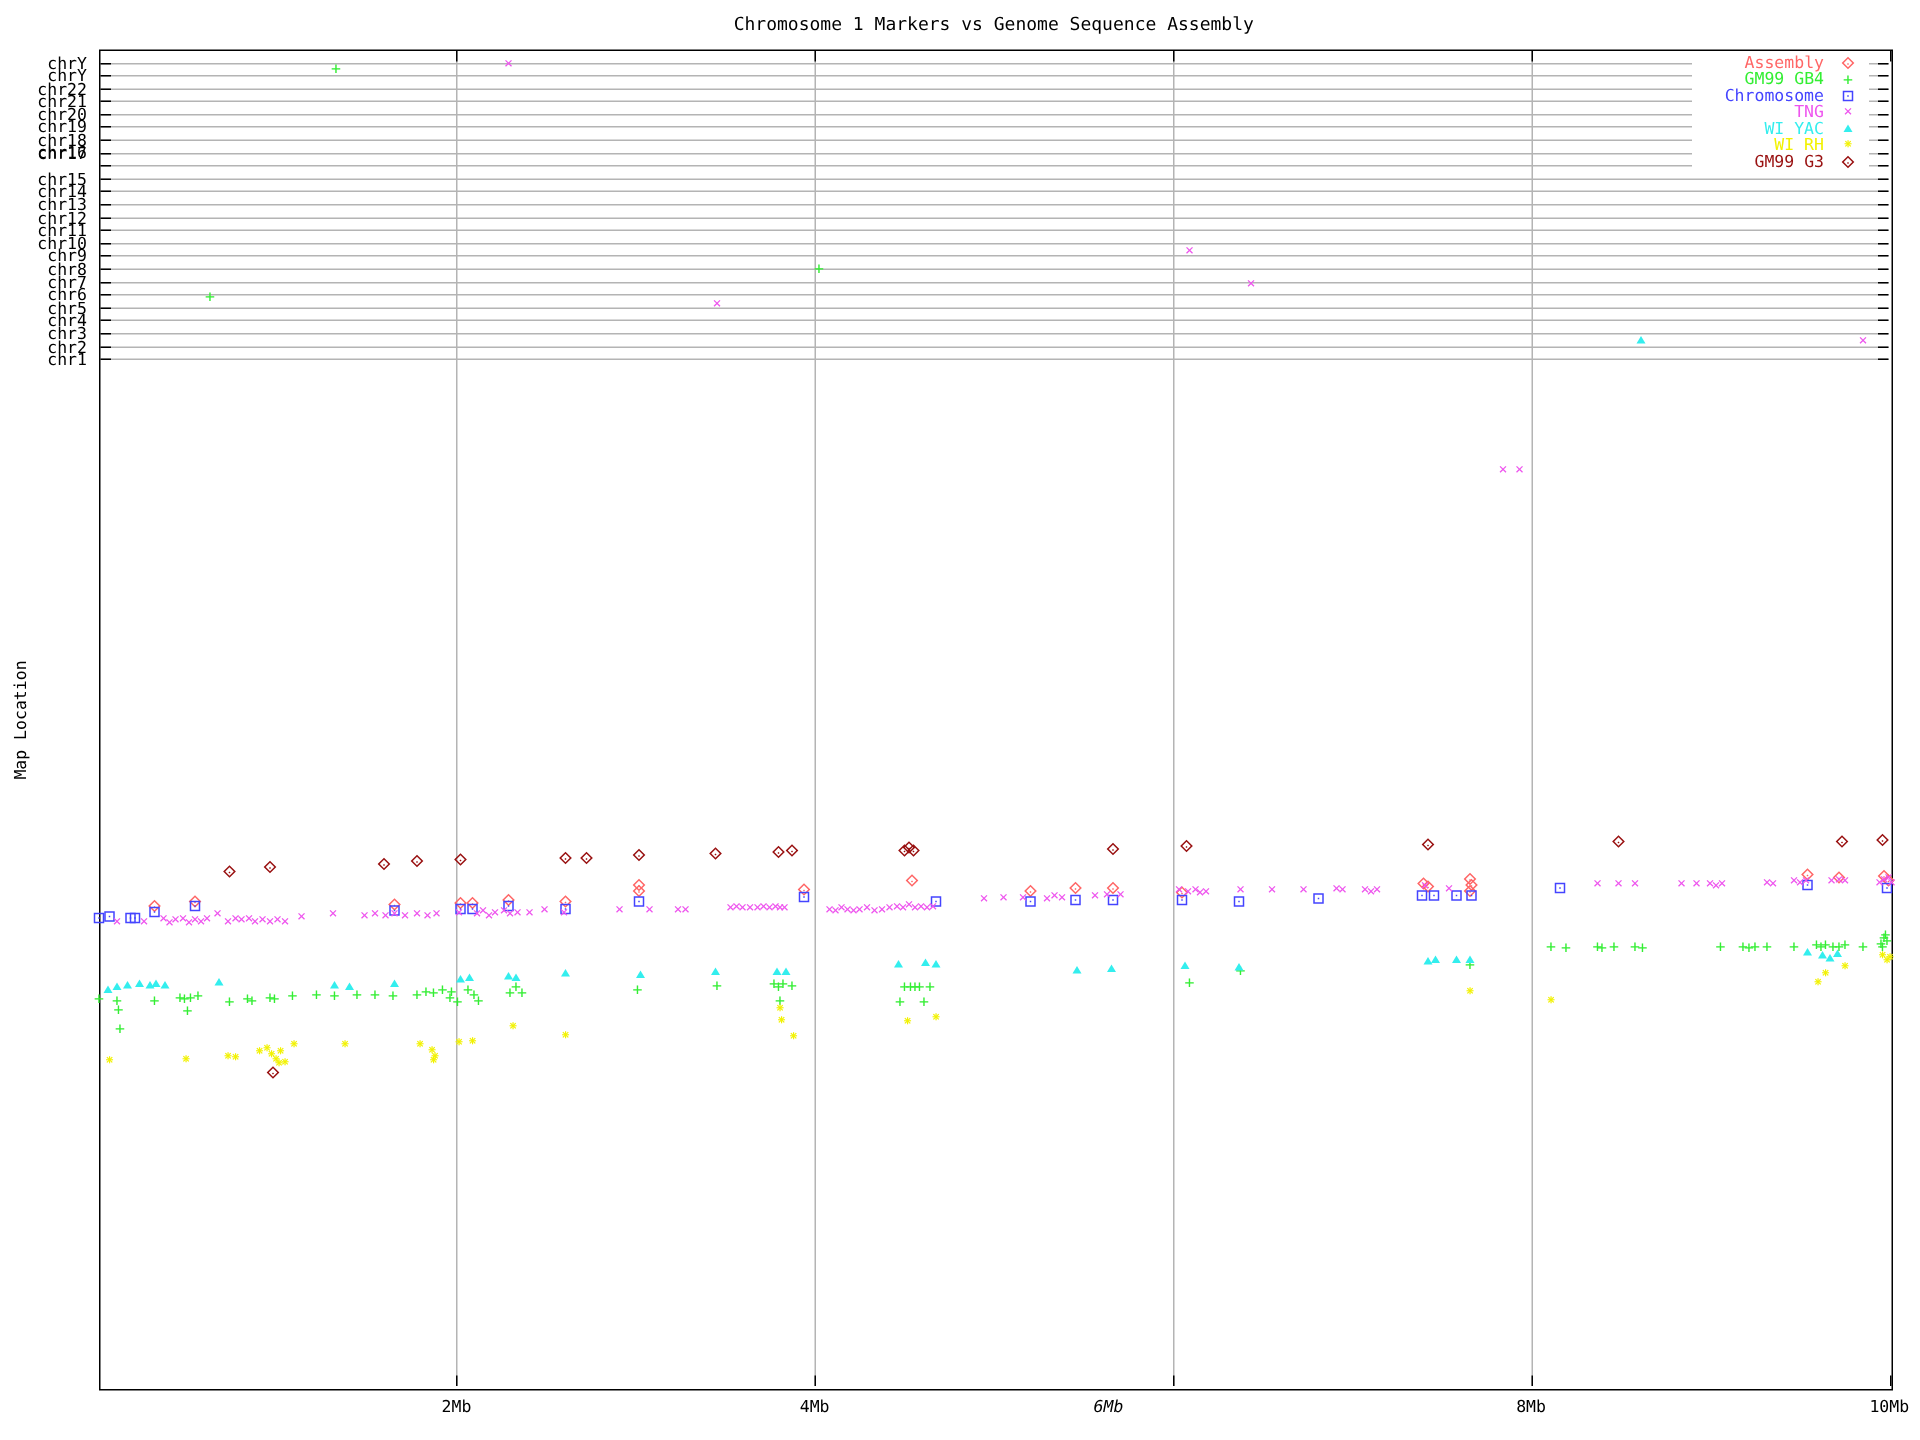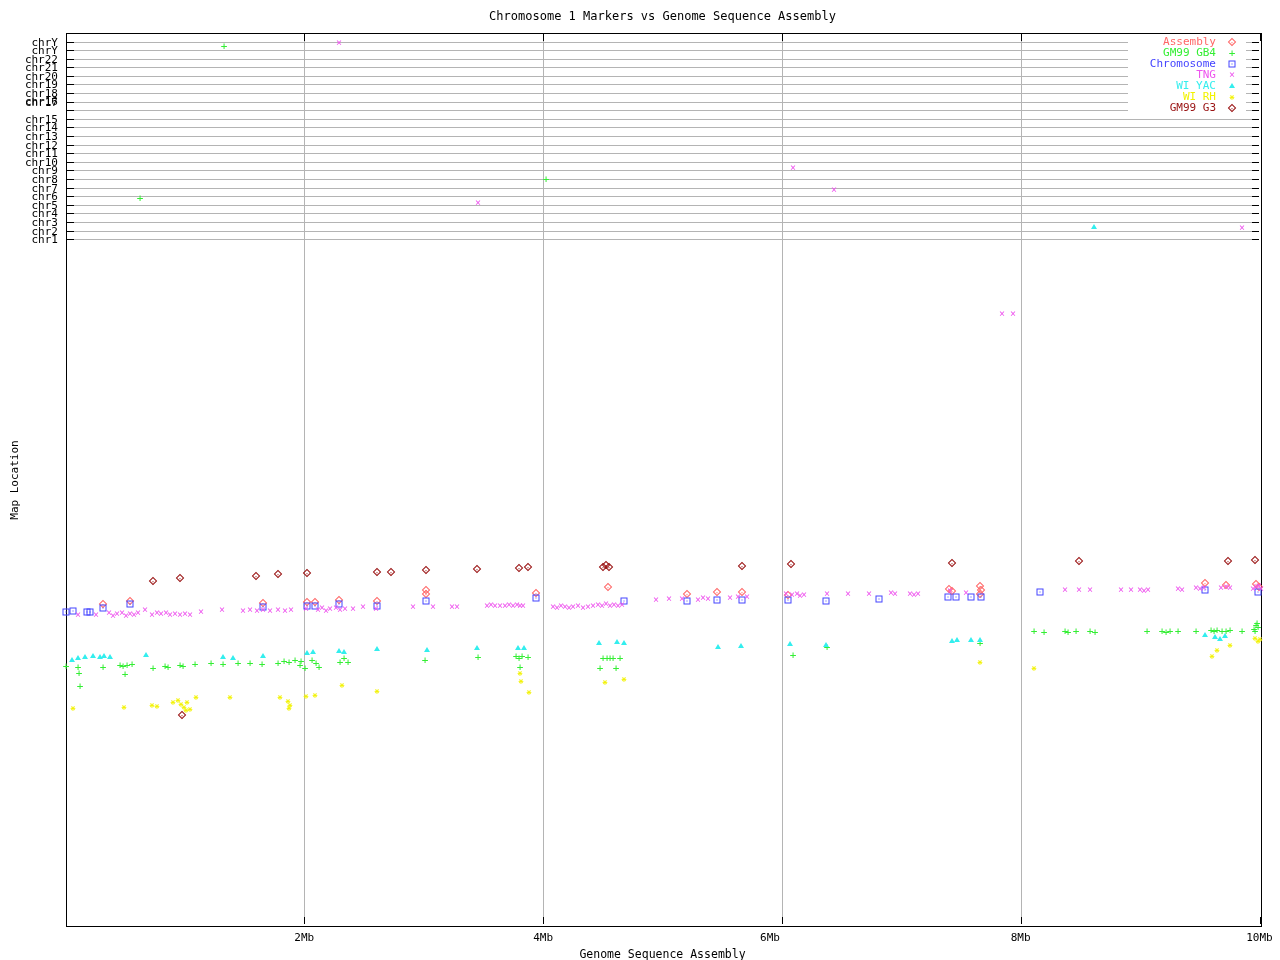--- a/index.html
+++ b/index.html
@@ -31,21 +31,20 @@
   .legrow{display:flex;align-items:center;height:11px;}
   .leglab{width:86px;text-align:right;font-size:11px;line-height:1;white-space:pre;}
   .legmark{position:relative;width:28px;height:11px;}
 </style>
 </head>
 <body>
 
 <div id="canvas">
   <div id="title">Chromosome 1 Markers vs Genome Sequence Assembly</div>
   <div id="ylab">Map Location</div>
-  <div id="xlab">Genome Sequence Assembly</div>
   <div id="gridlayer">
       <div class="hline" style="left: 66.5px; top: 41.5px; width: 1192px;"></div>
       <div class="chrlab" style="top: 36.5px;">chrY</div>
       <div class="hline" style="left: 66.5px; top: 50.097px; width: 1192px;"></div>
       <div class="chrlab" style="top: 45.097px;">chrY</div>
       <div class="hline" style="left: 66.5px; top: 58.694px; width: 1192px;"></div>
       <div class="chrlab" style="top: 53.694px;">chr22</div>
       <div class="hline" style="left: 66.5px; top: 67.291px; width: 1192px;"></div>
       <div class="chrlab" style="top: 62.291px;">chr21</div>
       <div class="hline" style="left: 66.5px; top: 75.888px; width: 1192px;"></div>
@@ -144,21 +143,21 @@
       <div class="btick" style="left: 66.5px; top: 239.231px; width: 7px; height: 1px;"></div>
       <div class="btick" style="left: 1251.5px; top: 239.231px; width: 7px; height: 1px;"></div>
       <div class="btick" style="left: 304.3px; top: 34px; width: 1px; height: 7px;"></div>
       <div class="btick" style="left: 304.3px; top: 917px; width: 1px; height: 7px;"></div>
       <div class="xticklab" style="left: 274.3px;">2Mb</div>
       <div class="btick" style="left: 543.1px; top: 34px; width: 1px; height: 7px;"></div>
       <div class="btick" style="left: 543.1px; top: 917px; width: 1px; height: 7px;"></div>
       <div class="xticklab" style="left: 513.1px;">4Mb</div>
       <div class="btick" style="left: 781.9px; top: 34px; width: 1px; height: 7px;"></div>
       <div class="btick" style="left: 781.9px; top: 917px; width: 1px; height: 7px;"></div>
-      <div class="xticklab" style="left: 740px;">6Mb</div>
+      <div class="xticklab" style="left: 709px; font-style: italic;">6Mb</div>
       <div class="btick" style="left: 1020.7px; top: 34px; width: 1px; height: 7px;"></div>
       <div class="btick" style="left: 1020.7px; top: 917px; width: 1px; height: 7px;"></div>
       <div class="xticklab" style="left: 990.7px;">8Mb</div>
       <div class="btick" style="left: 1259.5px; top: 34px; width: 1px; height: 7px;"></div>
       <div class="btick" style="left: 1259.5px; top: 917px; width: 1px; height: 7px;"></div>
       <div class="xticklab" style="left: 1229.5px;">10Mb</div>
     </div>
   <div id="pointlayer">
       <span class="pt" style="color: rgb(255, 102, 102); left: 103px; top: 604px;">
         <span class="dmm">

